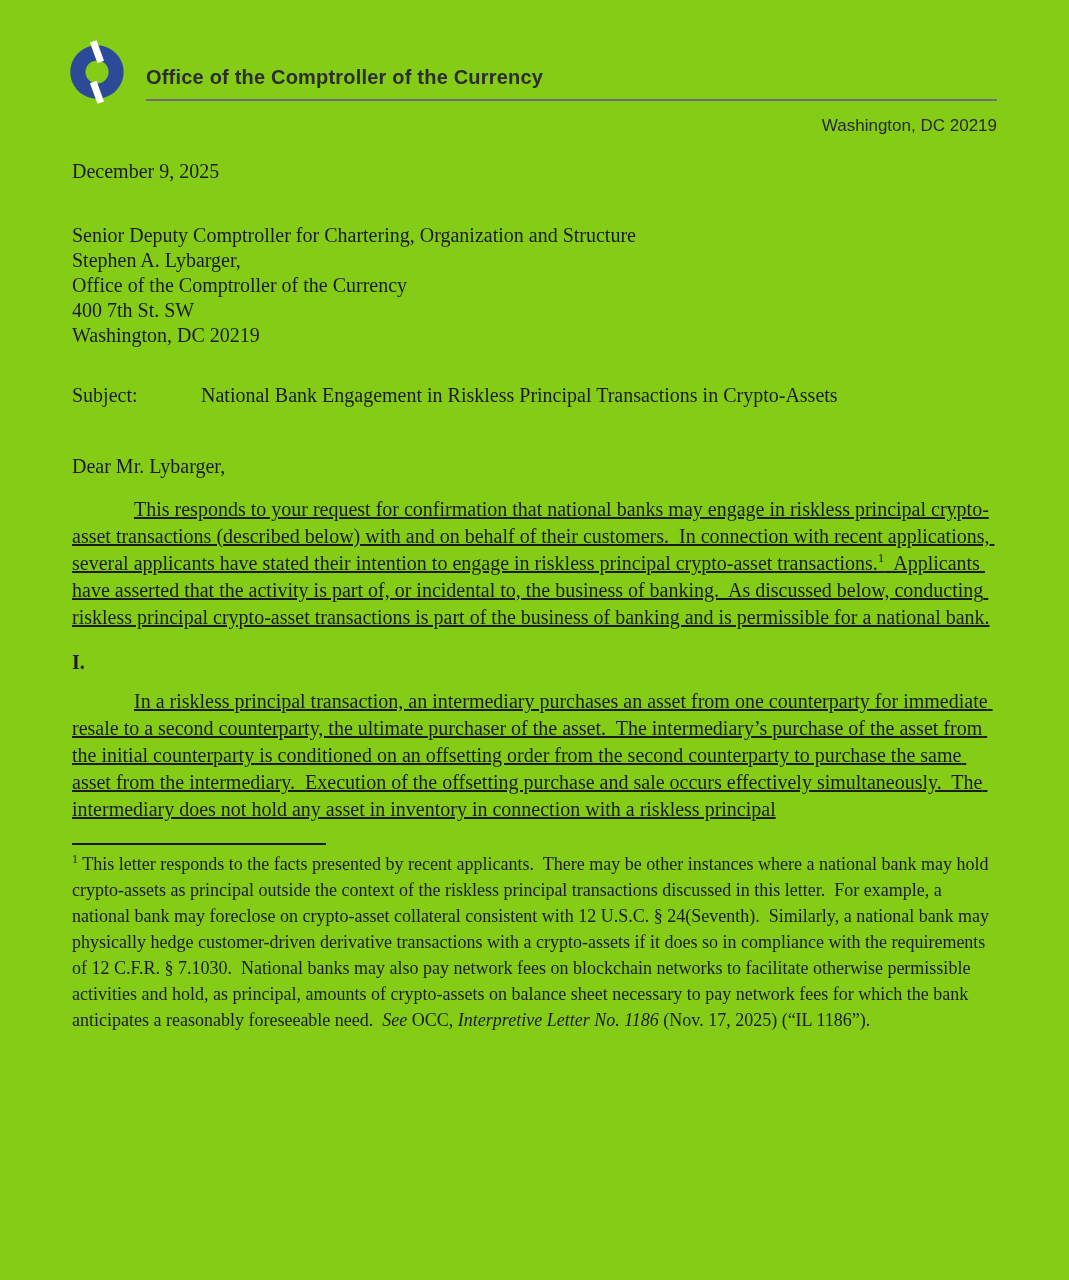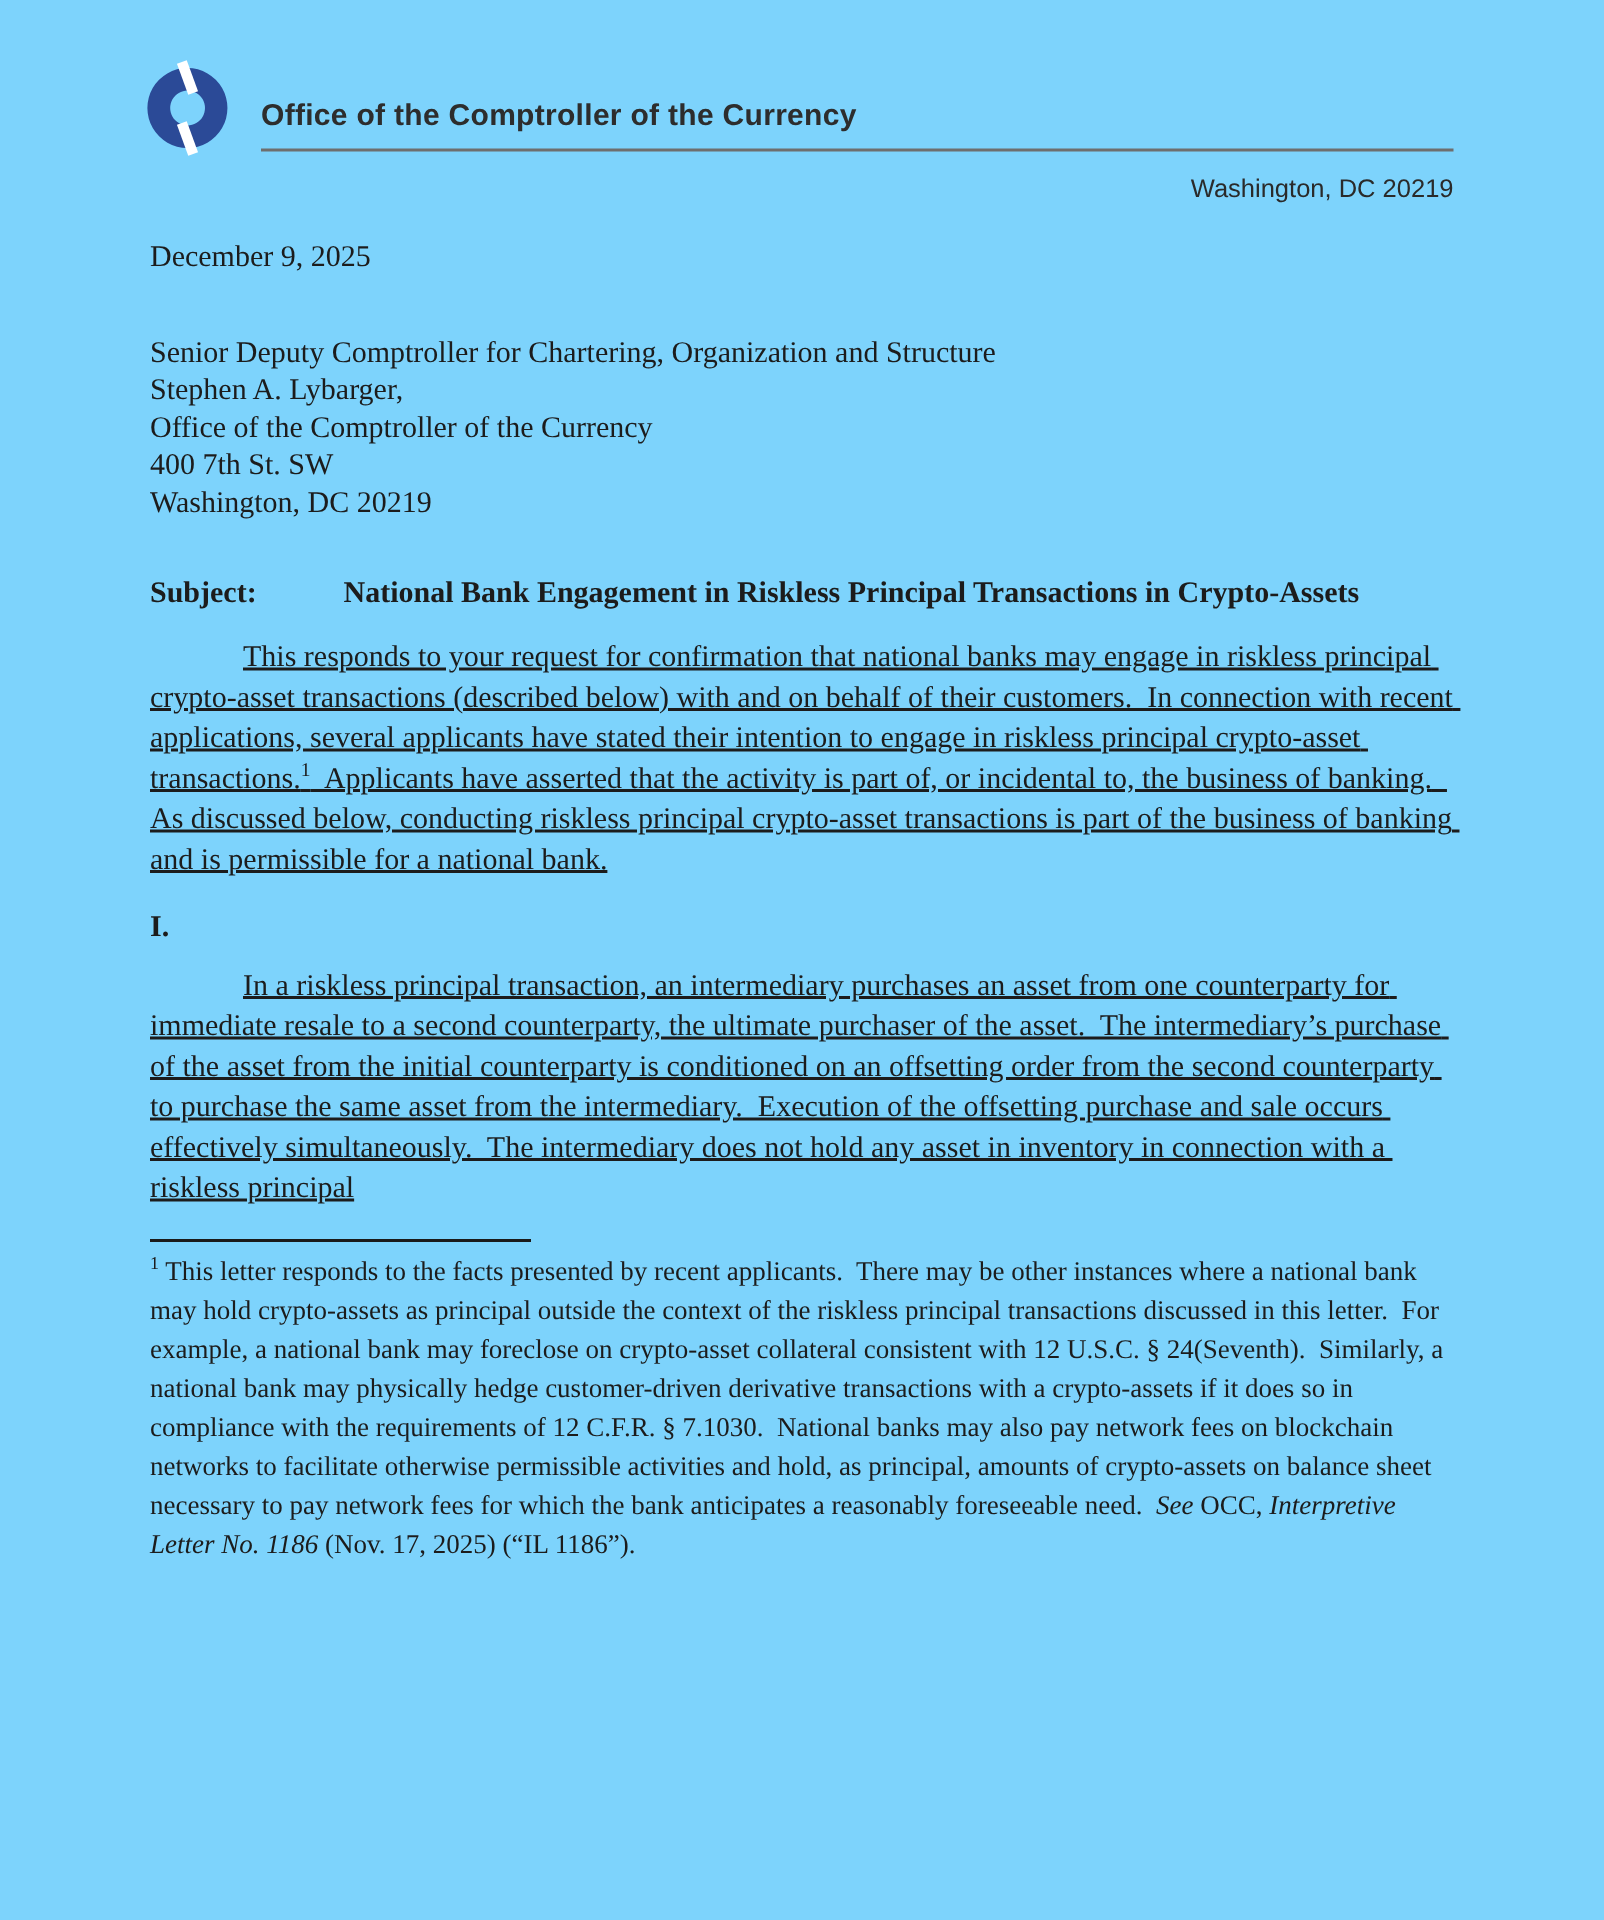--- a/index.html
+++ b/index.html
@@ -1,22 +1,22 @@
 <!DOCTYPE html>
 <html><head>
 <meta charset="utf-8">
 <style>
   html, body { margin: 0; padding: 0; background: #ffffff; }
   .page {
     width: 1069px;
     height: 1280px;
     margin: 0 auto;
-    background: #7dd3fc;
+    background: #84cc16;
     box-sizing: border-box;
-    padding: 0 100px;
+    padding: 0 72px;
     overflow: hidden;
     font-family: "Liberation Serif", serif;
     color: #1c1c1c;
     position: relative;
   }
   
   .masthead { display: flex; align-items: flex-end; padding-top: 40px; margin-left: -4px; }
   .logo-svg { width: 58px; height: 64px; flex: 0 0 auto; display: block; }
   .masthead-right {
     flex: 1;
@@ -36,21 +36,21 @@
     text-align: right;
     font-family: "Liberation Sans", sans-serif;
     font-size: 17px;
     color: #2a2a2a;
     margin-top: 12px;
   }
   
   .letter-meta { text-align: right; font-weight: 700; font-size: 20px; line-height: 26px; margin-top: 28px; }
   .date-line { font-size: 20px; margin-top: 24px; }
   .recipient { margin-top: 40px; font-size: 20px; line-height: 25px; }
-  .subject-row { margin-top: 36px; display: flex; font-size: 20px; font-weight: bold; }
+  .subject-row { margin-top: 36px; display: flex; font-size: 20px; }
   .subject-label { width: 129px; flex: 0 0 auto; }
   .subject-text { flex: 1; }
   .salutation { margin-top: 48px; font-size: 20px; }
   .body-para {
     font-size: 20px;
     line-height: 27px;
     text-indent: 62px;
     white-space: pre-wrap;
     text-decoration: underline;
   }
@@ -102,20 +102,21 @@
     <div>Office of the Comptroller of the Currency</div>
     <div>400 7th St. SW</div>
     <div>Washington, DC 20219</div>
   </div>
 
   <div class="subject-row">
     <span class="subject-label">Subject:</span>
     <span class="subject-text">National Bank Engagement in Riskless Principal Transactions in Crypto-Assets</span>
   </div>
 
+  <div class="salutation">Dear Mr. Lybarger,</div>
 
   <p class="body-para para1"><span>This responds to your request for confirmation that national banks may engage in riskless principal crypto-asset transactions (described below) with and on behalf of their customers.  In connection with recent applications, several applicants have stated their intention to engage in riskless principal crypto-asset transactions.</span><sup class="fn-ref">1</sup><span>  Applicants have asserted that the activity is part of, or incidental to, the business of banking.  As discussed below, conducting riskless principal crypto-asset transactions is part of the business of banking and is permissible for a national bank.</span></p>
 
   <div class="section-heading">
     <span class="heading-number">I.</span>
   </div>
 
   <p class="body-para para2">In a riskless principal transaction, an intermediary purchases an asset from one counterparty for immediate resale to a second counterparty, the ultimate purchaser of the asset.  The intermediary’s purchase of the asset from the initial counterparty is conditioned on an offsetting order from the second counterparty to purchase the same asset from the intermediary.  Execution of the offsetting purchase and sale occurs effectively simultaneously.  The intermediary does not hold any asset in inventory in connection with a riskless principal</p>
 
   <hr class="footnote-rule">

